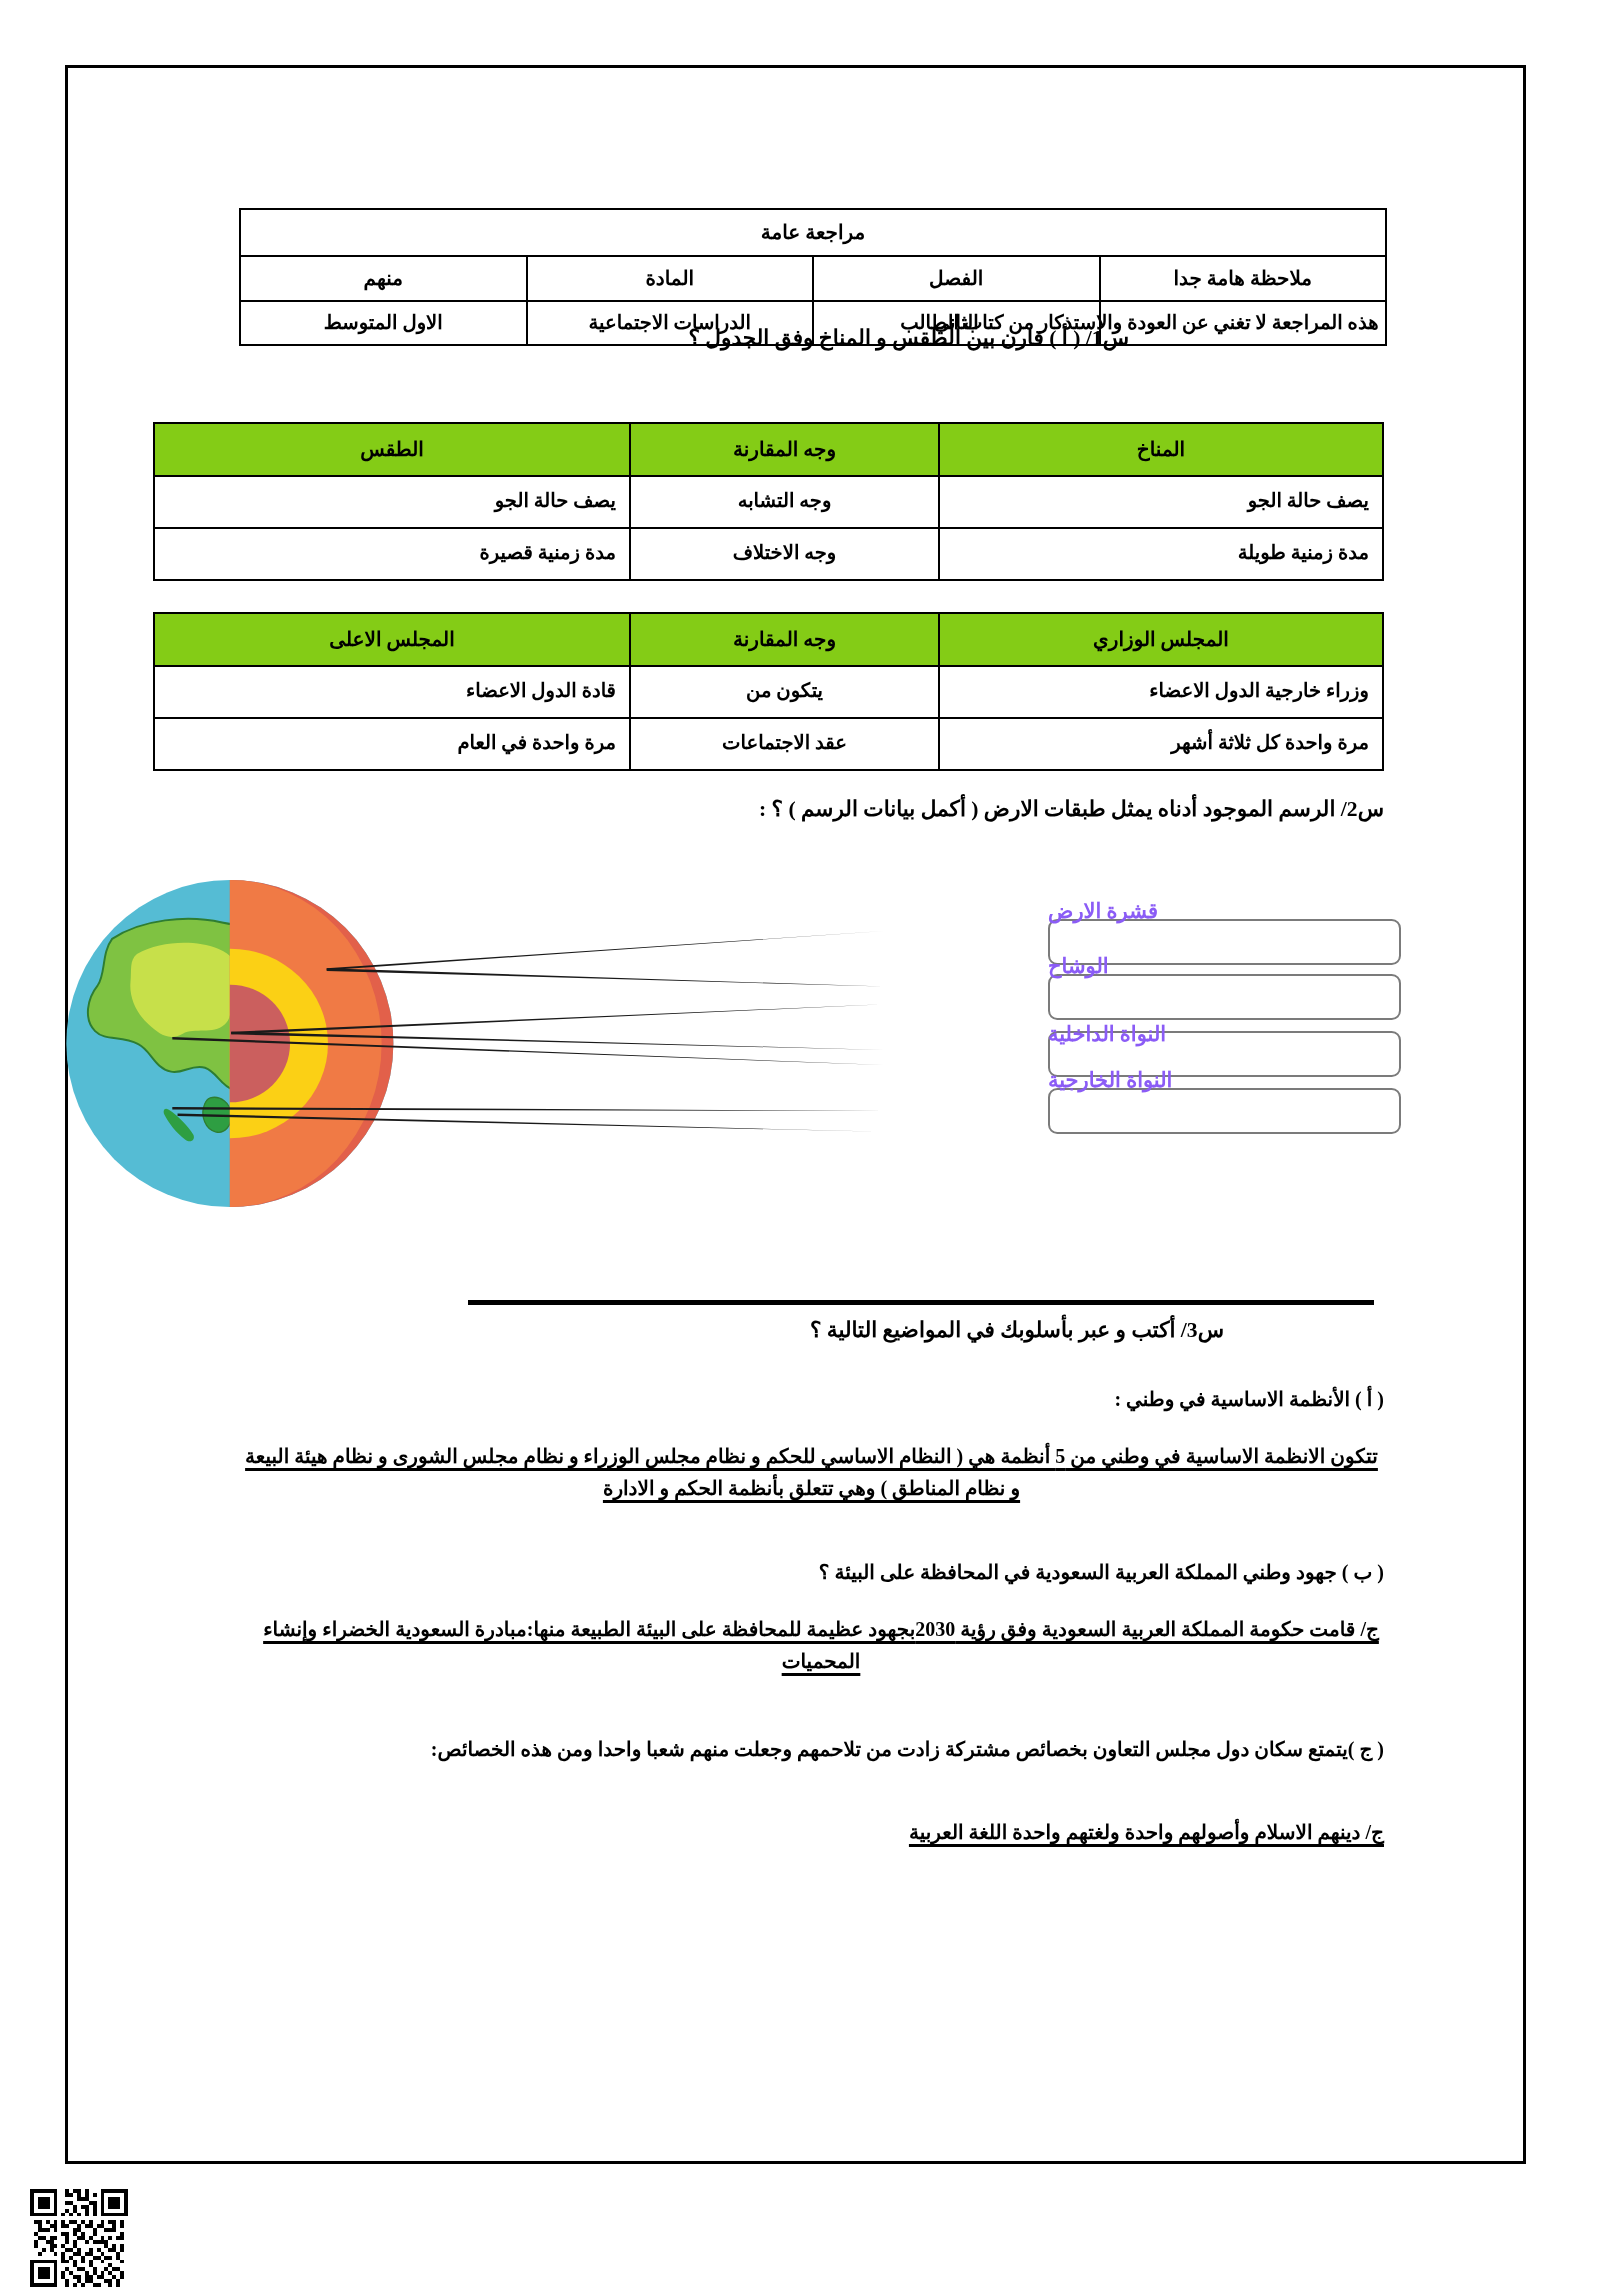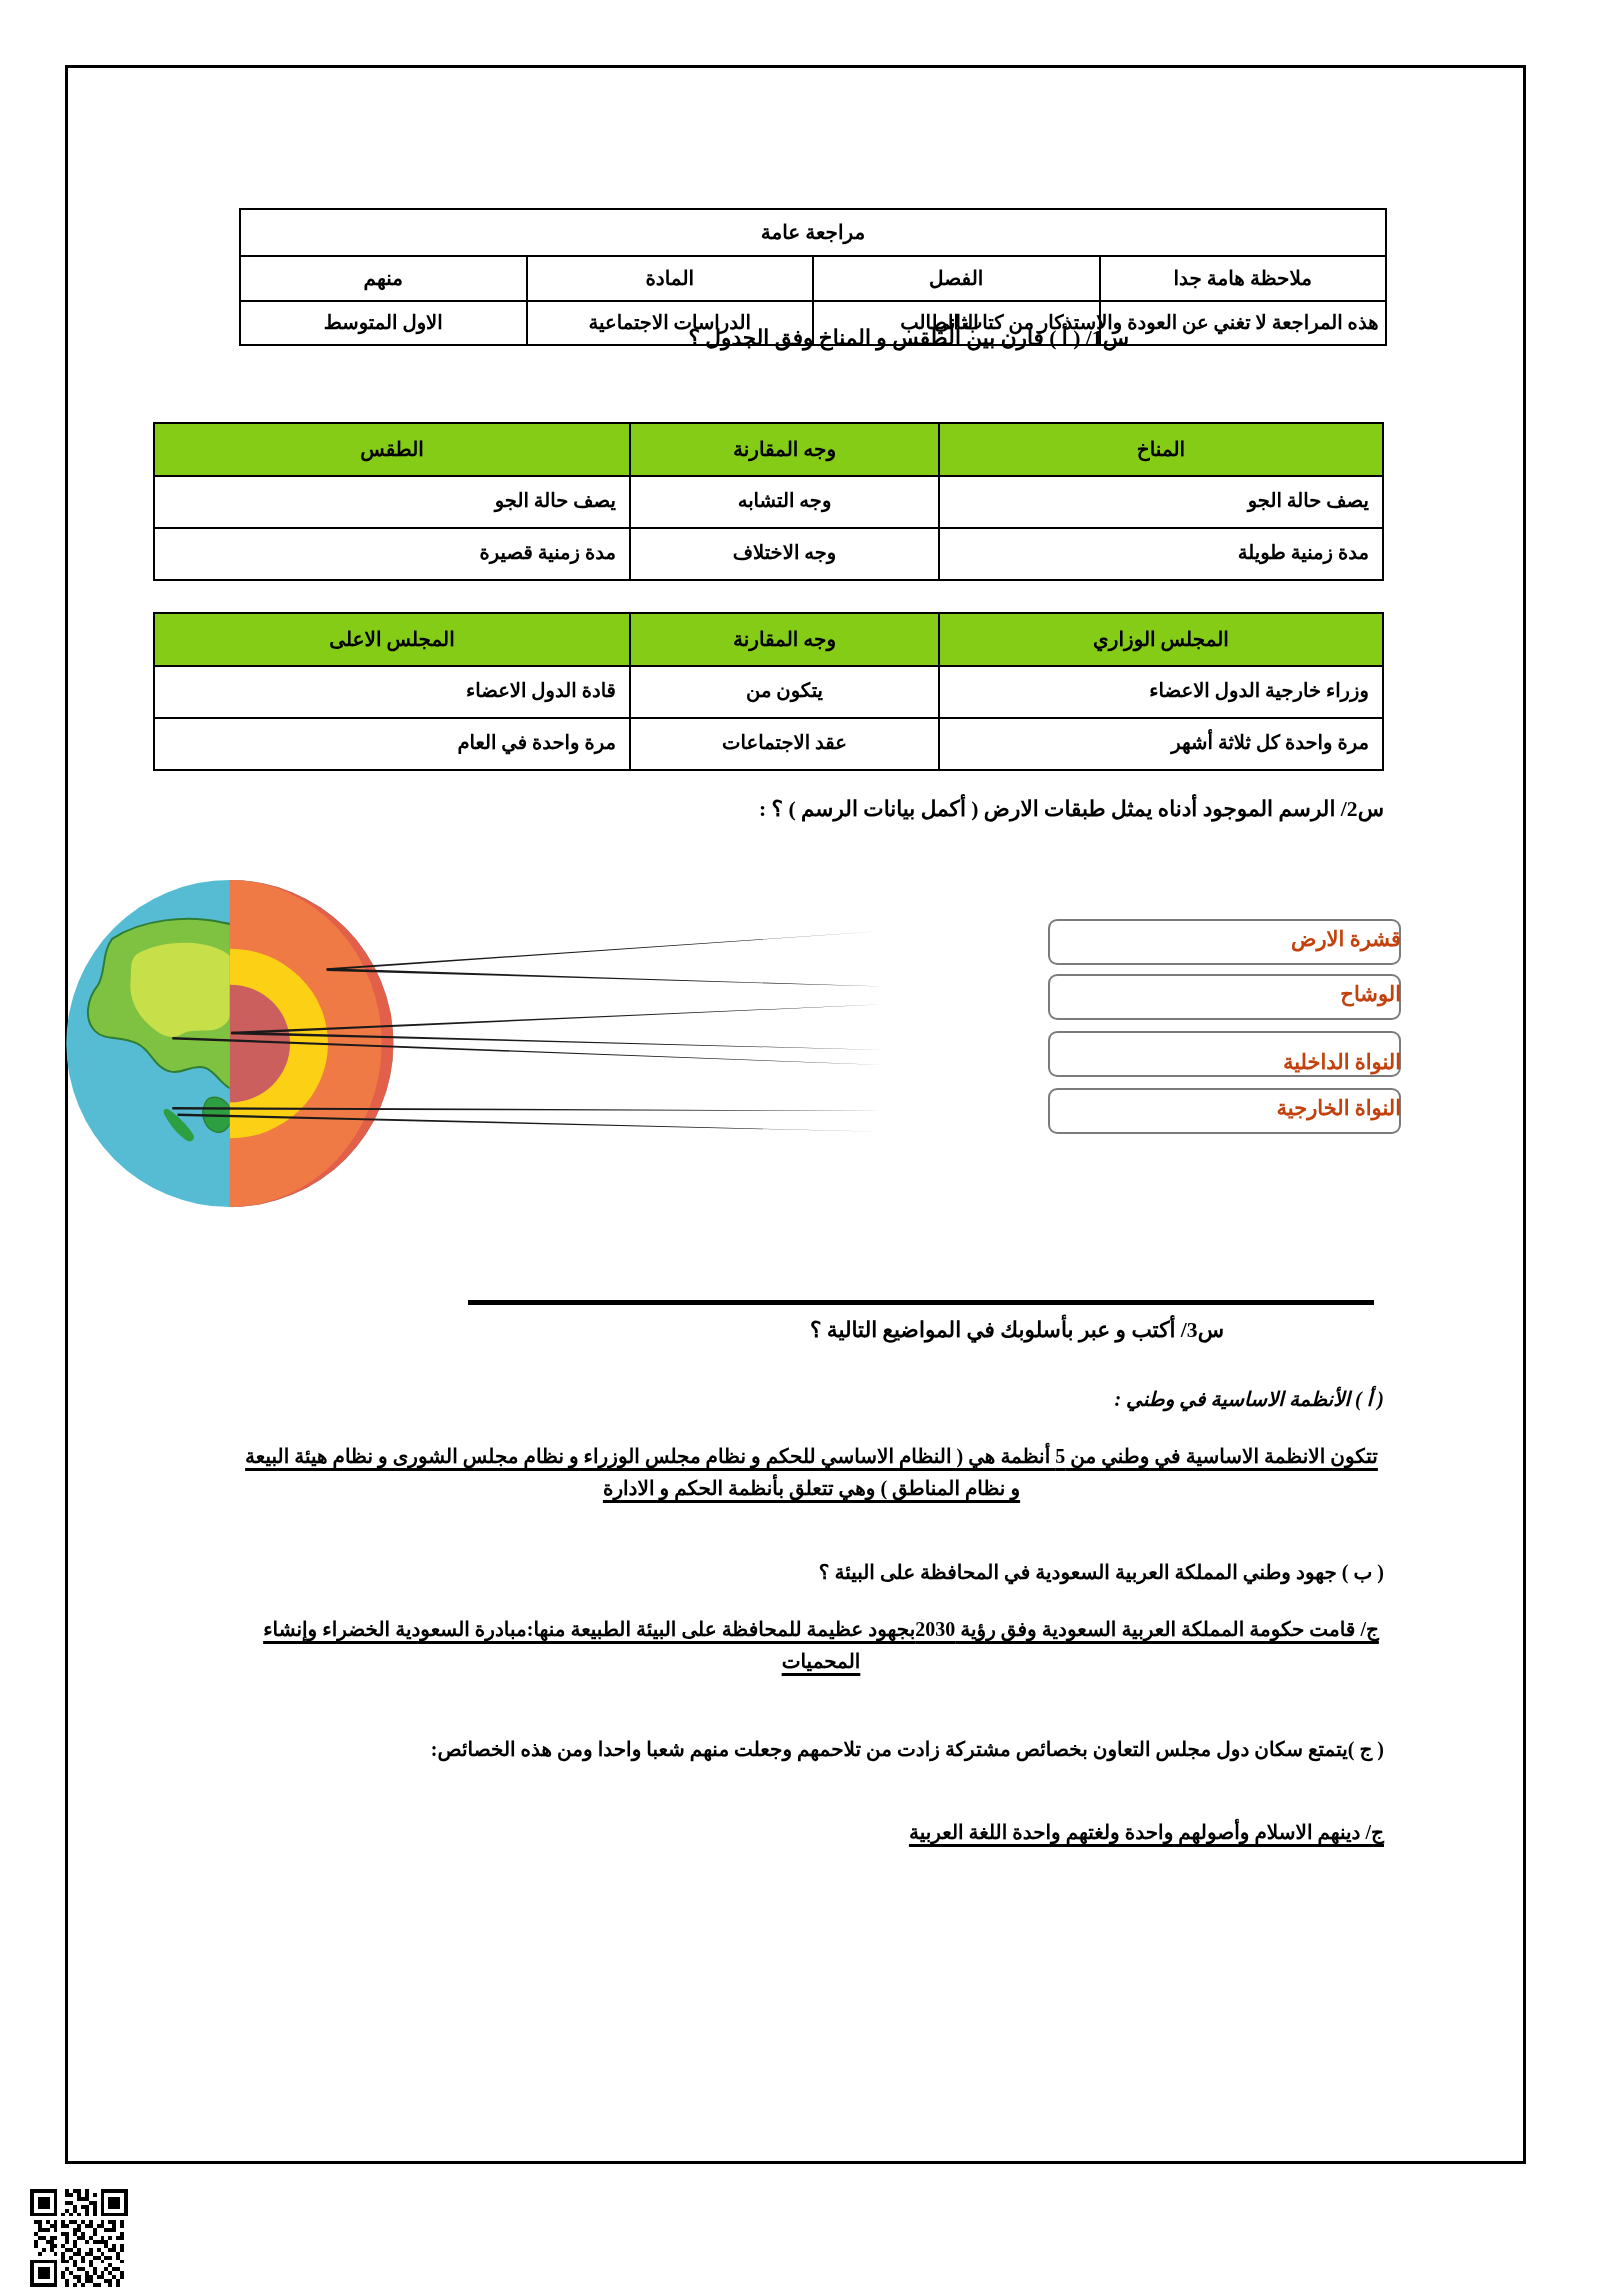--- a/index.html
+++ b/index.html
@@ -110,26 +110,25 @@
     width: 353px;
     height: 46px;
     border: 2px solid #7b7b7b;
     border-radius: 9.2px;
     background: #ffffff;
     box-sizing: border-box;
   }
   .callout-text {
     position: absolute;
     width: 353px;
-    text-align: right;
+    text-align: left;
     font-weight: bold;
     font-size: 21px;
     white-space: nowrap;
-    color: #c2410c;
-    margin-top: 28px;
+    color: #8b5cf6;
   }
   #callout-0 { right: 222px; top: 919px; }
   #callout-1 { right: 222px; top: 974px; }
   #callout-2 { right: 222px; top: 1031px; }
   #callout-3 { right: 222px; top: 1088px; }
   #callout-text-0 { right: 222px; top: 899px; }
   #callout-text-1 { right: 222px; top: 954px; }
   #callout-text-2 { right: 222px; top: 1022px; }
   #callout-text-3 { right: 222px; top: 1068px; }
 
@@ -163,21 +162,21 @@
     text-underline-offset: 4.6px;
   }
   .plain-wrap {
     position: absolute;
     font-weight: bold;
     font-size: 20px;
     line-height: 1.5;
     text-align: right;
   }
 
-  #part-a-label   { right: 239px; top: 1384px; font-style: italic; }
+  #part-a-label   { right: 239px; top: 1384px; }
   #part-a-answer  { right: 239px; top: 1440px; width: 1145px; white-space: normal; }
   #part-b-label   { right: 239px; top: 1557px; }
   #part-b-answer  { right: 239px; top: 1613px; width: 1126px; white-space: normal; text-align: center; }
   #part-c-label   { right: 239px; top: 1734px; width: 1145px; }
   #part-c-answer  { right: 239px; top: 1816px; }
 
   
   #qr-code {
     position: absolute;
     right: 1495px;

